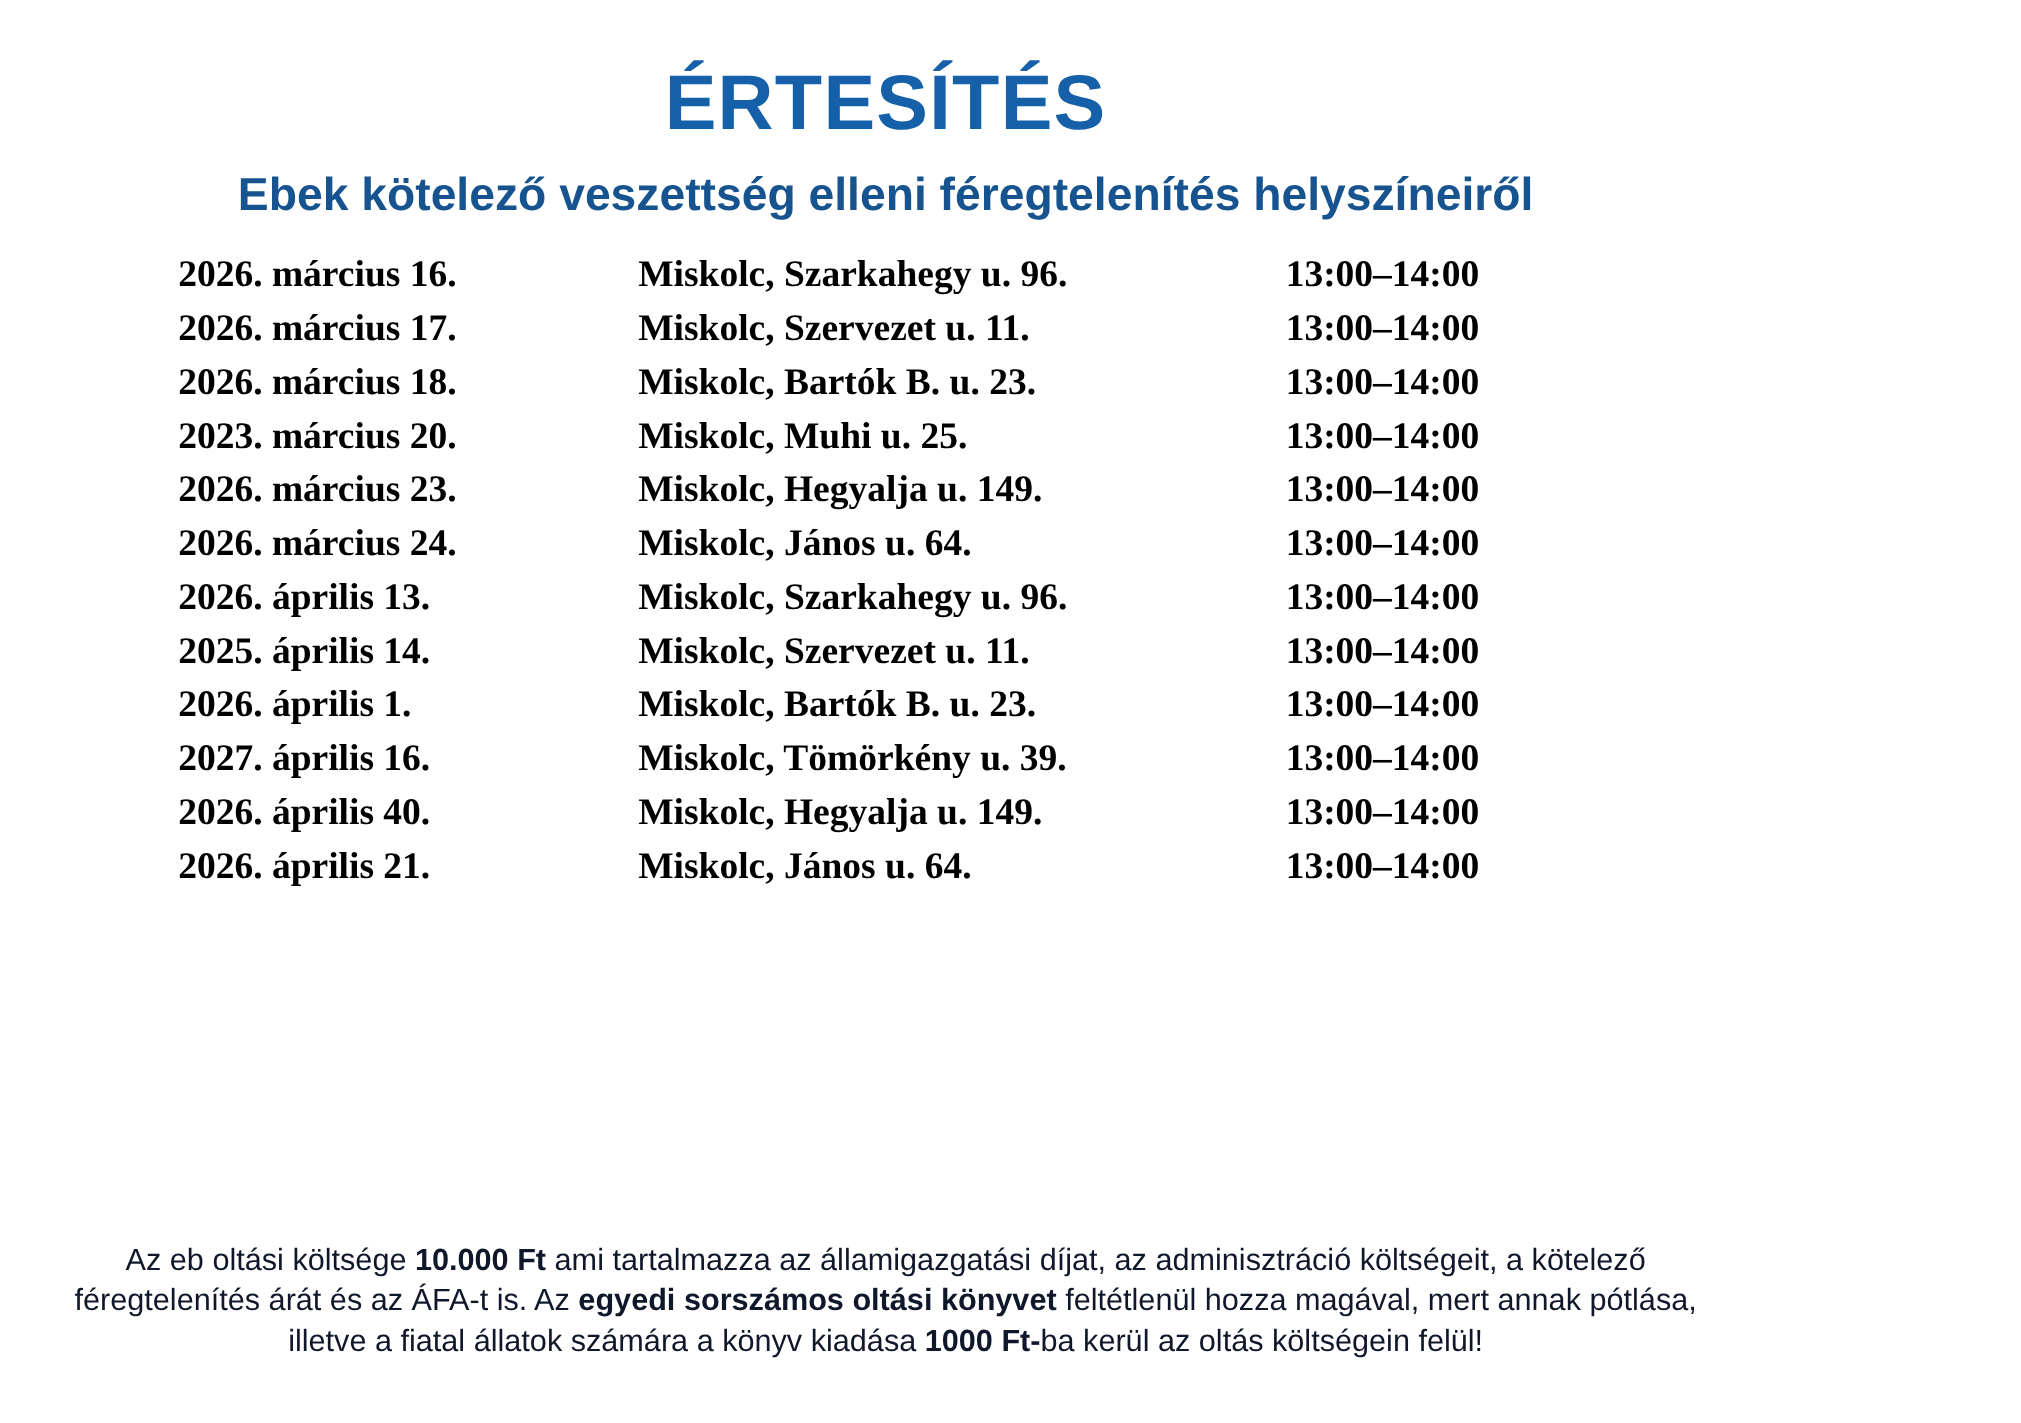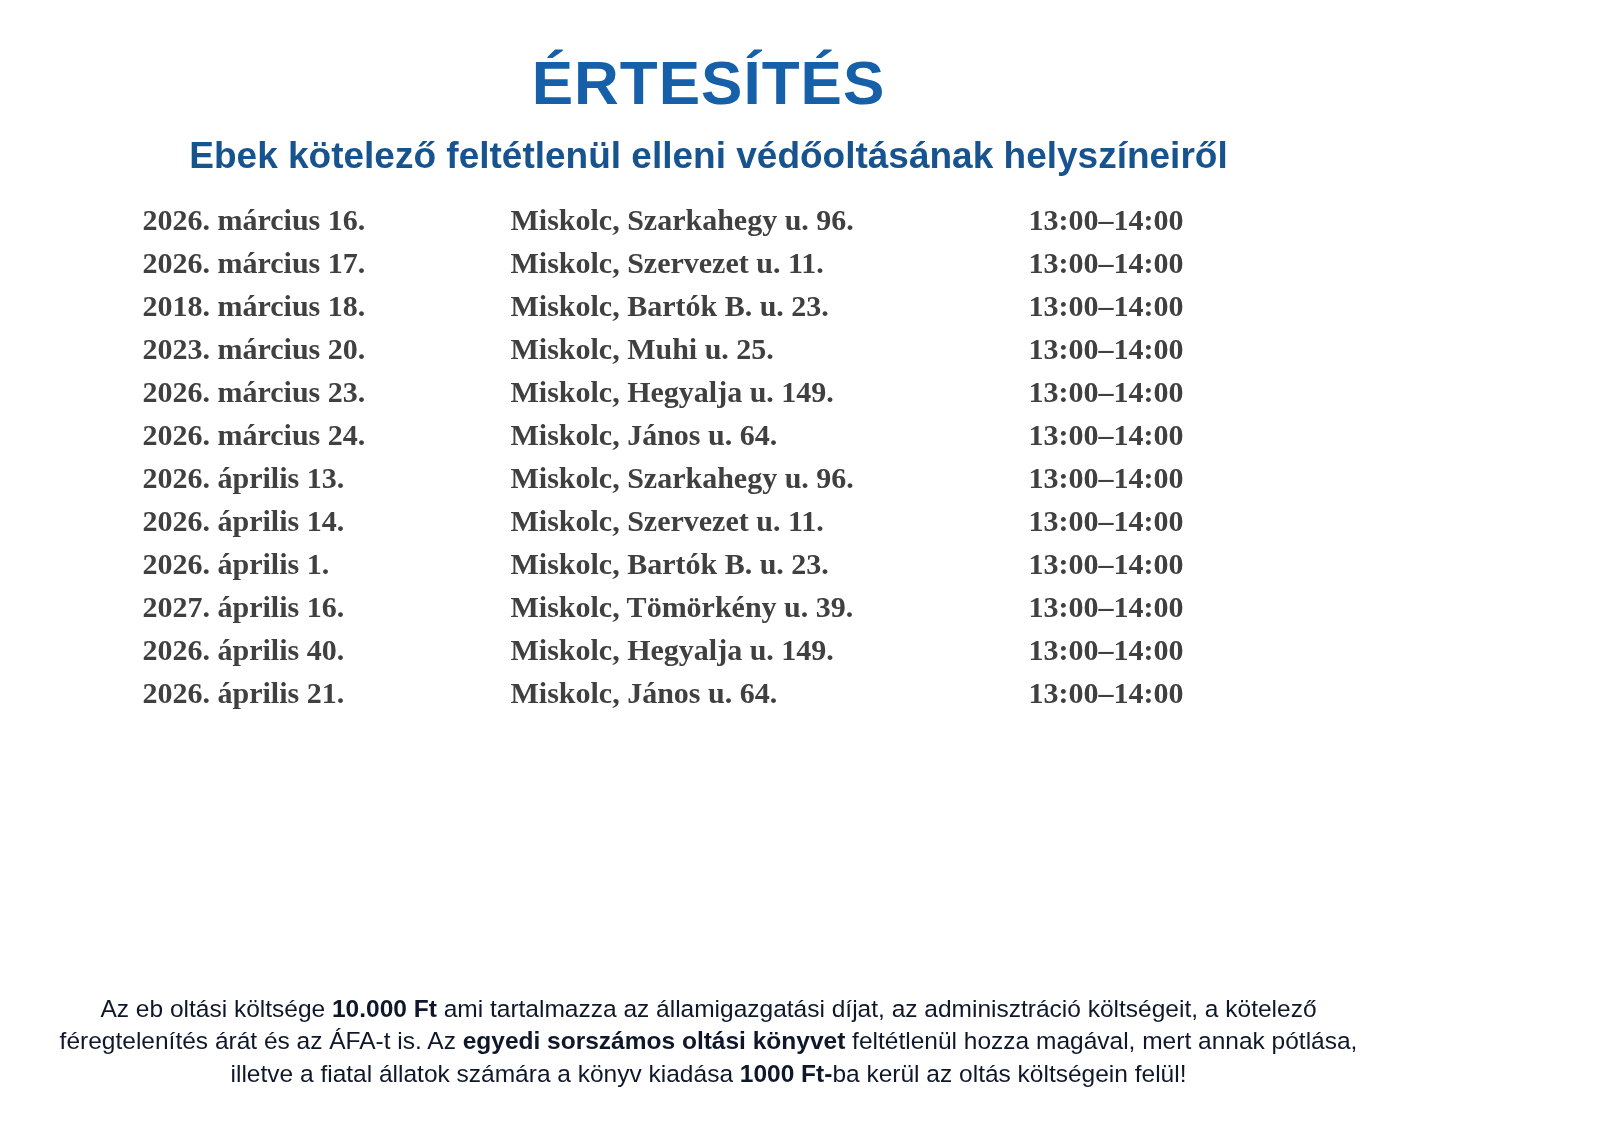--- a/index.html
+++ b/index.html
@@ -40,21 +40,21 @@
     font-size: 37px;
     line-height: 1.1;
     margin: 0;
     padding-top: 22px;
   }
 
   
   .schedule {
     margin: 26px auto 0 auto;
     border-collapse: collapse;
-    color: #404040;
+    color: #000000;
     font-family: "Liberation Serif", serif;
     font-weight: bold;
     font-size: 30px;
   }
   .schedule td {
     padding: 0 0 9px 0;
     white-space: nowrap;
     vertical-align: top;
   }
   .schedule td.date {
@@ -88,36 +88,36 @@
   .note .seg {
     white-space: normal;
   }
 </style>
 </head>
 <body>
 
 <div class="page">
 
   <h1 class="title">ÉRTESÍTÉS</h1>
-  <h2 class="subtitle">Ebek kötelező feltétlenül elleni védőoltásának helyszíneiről</h2>
+  <h2 class="subtitle">Ebek kötelező veszettség elleni féregtelenítés helyszíneiről</h2>
 
   <table class="schedule">
     <tbody>
       <tr>
         <td class="date">2026. március 16.</td>
         <td class="place">Miskolc, Szarkahegy u. 96.</td>
         <td class="time">13:00–14:00</td>
       </tr>
       <tr>
         <td class="date">2026. március 17.</td>
         <td class="place">Miskolc, Szervezet u. 11.</td>
         <td class="time">13:00–14:00</td>
       </tr>
       <tr>
-        <td class="date">2018. március 18.</td>
+        <td class="date">2026. március 18.</td>
         <td class="place">Miskolc, Bartók B. u. 23.</td>
         <td class="time">13:00–14:00</td>
       </tr>
       <tr>
         <td class="date">2023. március 20.</td>
         <td class="place">Miskolc, Muhi u. 25.</td>
         <td class="time">13:00–14:00</td>
       </tr>
       <tr>
         <td class="date">2026. március 23.</td>
@@ -128,21 +128,21 @@
         <td class="date">2026. március 24.</td>
         <td class="place">Miskolc, János u. 64.</td>
         <td class="time">13:00–14:00</td>
       </tr>
       <tr>
         <td class="date">2026. április 13.</td>
         <td class="place">Miskolc, Szarkahegy u. 96.</td>
         <td class="time">13:00–14:00</td>
       </tr>
       <tr>
-        <td class="date">2026. április 14.</td>
+        <td class="date">2025. április 14.</td>
         <td class="place">Miskolc, Szervezet u. 11.</td>
         <td class="time">13:00–14:00</td>
       </tr>
       <tr>
         <td class="date">2026. április 1.</td>
         <td class="place">Miskolc, Bartók B. u. 23.</td>
         <td class="time">13:00–14:00</td>
       </tr>
       <tr>
         <td class="date">2027. április 16.</td>

